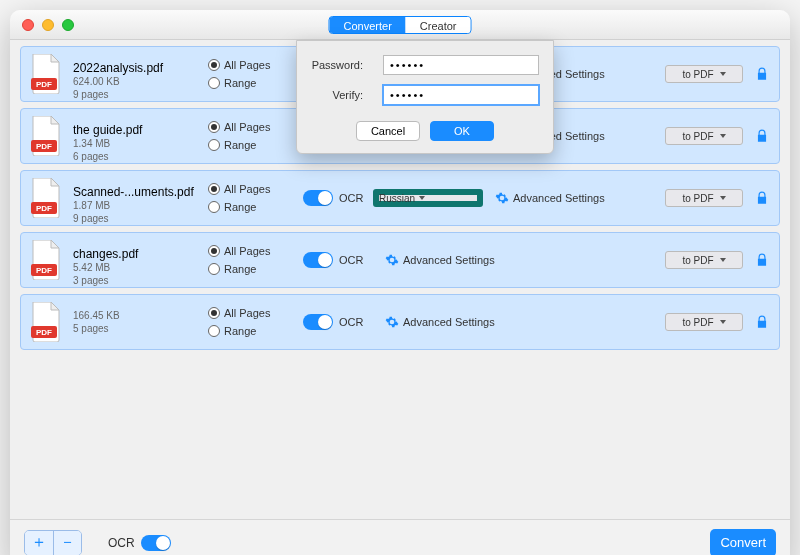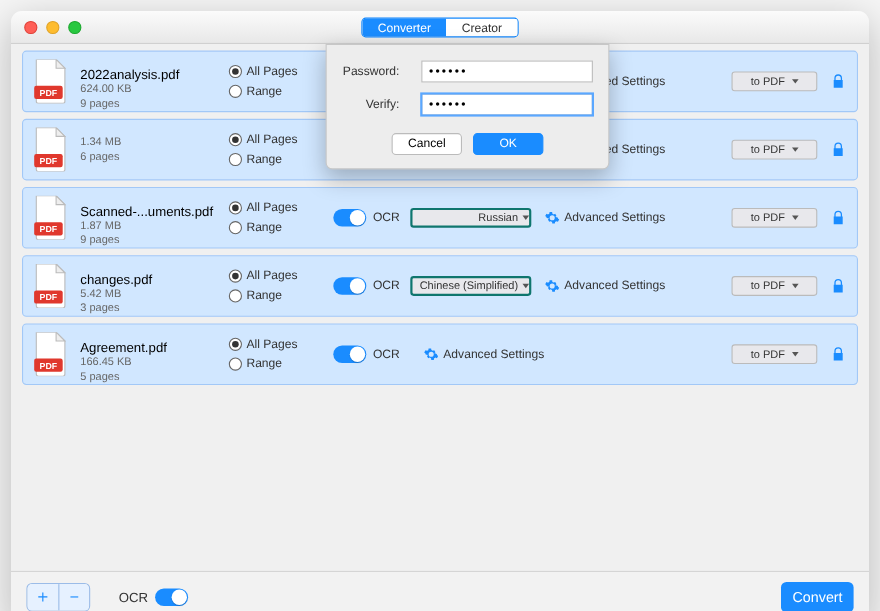--- a/index.html
+++ b/index.html
@@ -22,21 +22,21 @@
   .finfo { width:135px; }
   .fname { font-size:12px; color:#000;margin-top:14px;}
   .fmeta { font-size:10px; color:#666; line-height:13px;}
   .radios { width:95px; display:flex; flex-direction:column; gap:6px;}
   .radio-line { display:flex; align-items:center; gap:4px; font-size:11px;}
   .radio { width:12px; height:12px; border-radius:50%; border:1px solid #666; background:#fff; display:flex; align-items:center; justify-content:center;}
   .radio.on::after { content:""; width:6px; height:6px; border-radius:50%; background:#333;}
   .toggle { width:30px; height:16px; border-radius:10px; background:#1a8cff; position:relative; }
   .toggle::after { content:""; position:absolute; right:1px; top:1px; width:14px; height:14px; border-radius:50%; background:#fff; box-shadow:0 1px 1px rgba(0,0,0,.2);}
   .ocr-block { display:flex; align-items:center; gap:6px; width:70px;}
-  .lang { width:110px; height:18px; background:#e8e8ec; border:2px solid #0f766e; border-radius:3px; font-size:10px; display:flex; align-items:center; justify-content:flex-end; gap:4px; color:#333;}
+  .lang { width:110px; height:18px; background:#e8e8ec; border:6px solid #0f766e; border-radius:3px; font-size:10px; display:flex; align-items:center; justify-content:flex-start; gap:4px; color:#333;}
   .lang::after { content:""; width:0;height:0;border-left:3px solid transparent;border-right:3px solid transparent;border-top:4px solid #555;}
   .gear { width:14px; height:14px; margin:0 4px 0 12px;}
   .adv { font-size:11px; color:#333; width:110px;}
   .fmt { width:78px; height:18px; background:#e8e8ec; border:1px solid #bbb; border-radius:3px; font-size:10px; display:flex; align-items:center; justify-content:center; gap:6px; margin-left:auto; margin-right:12px;}
   .fmt::after { content:""; width:0;height:0;border-left:3px solid transparent;border-right:3px solid transparent;border-top:4px solid #555;}
   .lock { width:14px; height:14px; }
   .footer { height:46px; border-top:1px solid #d5d5d5; background:#f2f2f2; display:flex; align-items:center; padding:0 14px; gap:14px;}
   .addremove { display:flex; border:1px solid #9bbce8; border-radius:5px; overflow:hidden;}
   .arbtn { width:28px; height:24px; display:flex; align-items:center; justify-content:center; font-size:16px; color:#1a8cff; background:#e6f1ff; border:none;}
   .arbtn + .arbtn { border-left:1px solid #9bbce8;}
@@ -115,20 +115,21 @@
     </div>
 
     <div class="row">
       <div class="fileicon"><svg viewBox="0 0 30 40">
             <path d="M2 0 H20 L28 8 V38 Q28 40 26 40 H4 Q2 40 2 38 Z" fill="#fff" stroke="#bbb"></path>
             <path d="M20 0 V8 H28 Z" fill="#eee" stroke="#bbb"></path>
             <rect x="0" y="24" width="26" height="12" rx="2" fill="#e0382d"></rect>
             <text x="13" y="33" font-size="8" font-weight="bold" fill="#fff" text-anchor="middle">PDF</text>
           </svg></div>
       <div class="finfo">
+        <div class="fname">the guide.pdf</div>
         <div class="fmeta">1.34 MB</div>
         <div class="fmeta">6 pages</div>
       </div>
       <div class="radios">
         <div class="radio-line">
             <span class="radio on"></span>
             <span>All Pages</span>
           </div>
         <div class="radio-line">
             <span class="radio"></span>
@@ -214,44 +215,40 @@
           </div>
         <div class="radio-line">
             <span class="radio"></span>
             <span>Range</span>
           </div>
       </div>
       <div class="ocr-block">
           <div class="toggle"></div>
           <span>OCR</span>
         </div>
-      <div class="lang">
-          <span>Chinese (Simplified)</span>
-        </div>
       <svg class="gear" viewBox="0 0 24 24">
           <path fill="#1a8cff" d="M12 8a4 4 0 100 8 4 4 0 000-8zm9 4a7 7 0 01-.1 1.2l2 1.6-2 3.4-2.4-1a7 7 0 01-2 1.1l-.4 2.6h-4l-.4-2.6a7 7 0 01-2-1.1l-2.4 1-2-3.4 2-1.6A7 7 0 013 12a7 7 0 01.1-1.2l-2-1.6 2-3.4 2.4 1a7 7 0 012-1.1L7.9 3h4l.4 2.6a7 7 0 012 1.1l2.4-1 2 3.4-2 1.6A7 7 0 0121 12z"></path>
         </svg>
       <span class="adv">Advanced Settings</span>
       <div class="fmt">
           <span>to PDF</span>
         </div>
       <svg class="lock" viewBox="0 0 24 24">
           <path fill="#1a8cff" d="M6 10V7a6 6 0 1112 0v3h1v12H5V10h1zm2 0h8V7a4 4 0 10-8 0v3z"></path>
         </svg>
     </div>
 
     <div class="row">
       <div class="fileicon"><svg viewBox="0 0 30 40">
             <path d="M2 0 H20 L28 8 V38 Q28 40 26 40 H4 Q2 40 2 38 Z" fill="#fff" stroke="#bbb"></path>
             <path d="M20 0 V8 H28 Z" fill="#eee" stroke="#bbb"></path>
             <rect x="0" y="24" width="26" height="12" rx="2" fill="#e0382d"></rect>
             <text x="13" y="33" font-size="8" font-weight="bold" fill="#fff" text-anchor="middle">PDF</text>
           </svg></div>
       <div class="finfo">
-        <div class="fname">Agreement.pdf</div>
         <div class="fmeta">166.45 KB</div>
         <div class="fmeta">5 pages</div>
       </div>
       <div class="radios">
         <div class="radio-line">
             <span class="radio on"></span>
             <span>All Pages</span>
           </div>
         <div class="radio-line">
             <span class="radio"></span>

